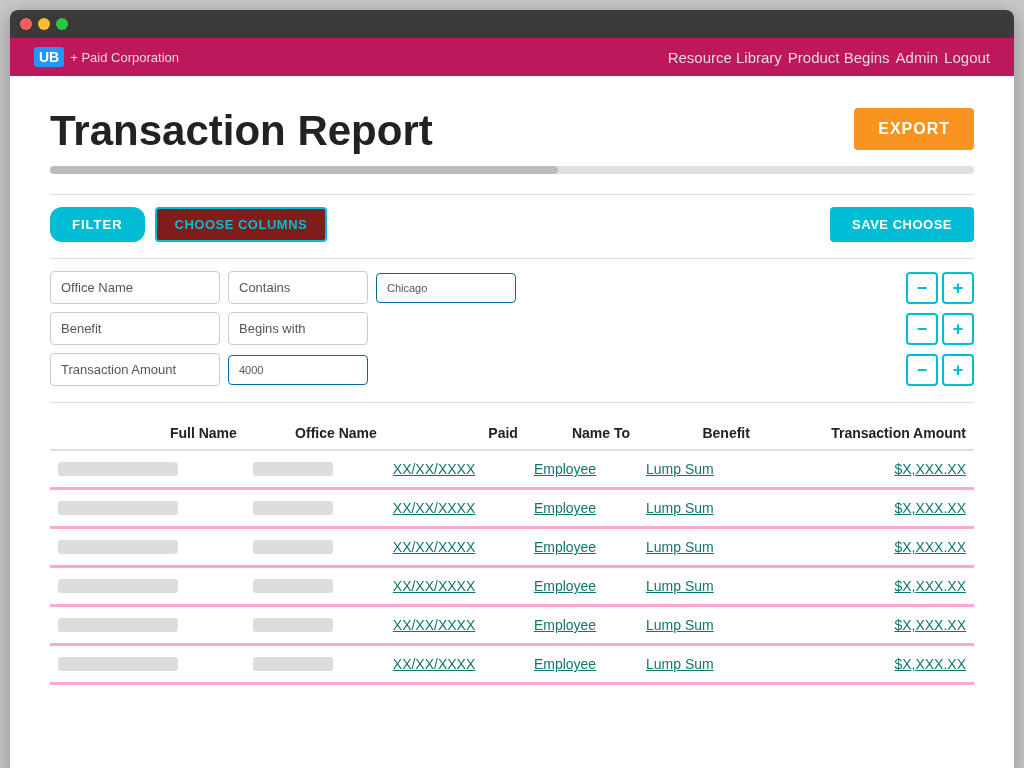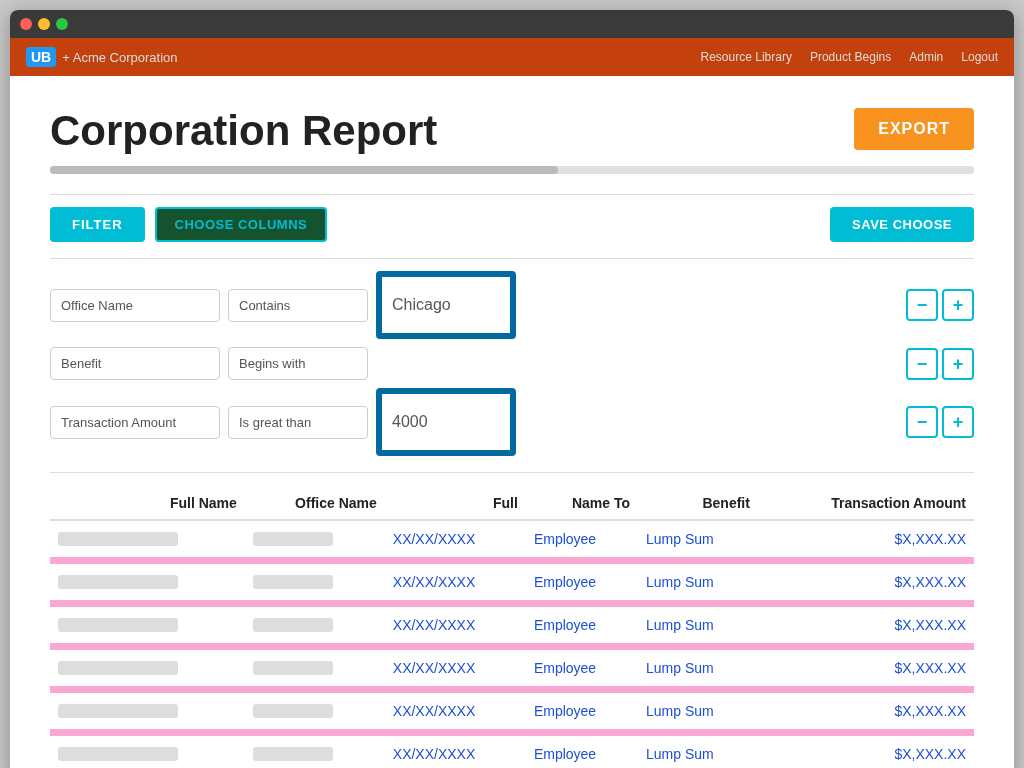--- a/index.html
+++ b/index.html
@@ -33,25 +33,25 @@
       flex-shrink: 0;
     }
     .title-bar-dot {
       width: 12px; height: 12px; border-radius: 50%;
     }
     .dot-red { background: #ff5f57; }
     .dot-yellow { background: #febc2e; }
     .dot-green { background: #28c840; }
     
     .nav-bar {
-      background: #c2410c;
+      background: #be185d;
       height: 38px;
       display: flex;
       align-items: center;
-      padding: 0 16px;
+      padding: 0 24px;
       justify-content: space-between;
       flex-shrink: 0;
     }
     .nav-left {
       display: flex;
       align-items: center;
       gap: 6px;
       color: #fff;
       font-size: 14px;
       font-weight: bold;
@@ -65,23 +65,23 @@
       border-radius: 3px;
     }
     .nav-brand {
       color: #ddd;
       font-size: 13px;
       font-weight: normal;
     }
     .nav-right {
       display: flex;
       align-items: center;
-      gap: 18px;
+      gap: 6px;
       color: #ddd;
-      font-size: 12px;
+      font-size: 15px;
     }
     .nav-right a {
       color: #ddd;
       text-decoration: none;
       cursor: pointer;
     }
     
     .main-content {
       flex: 1;
       padding: 32px 40px;
@@ -140,25 +140,25 @@
       gap: 10px;
     }
     .btn-filter {
       background: #00bcd4;
       color: #fff;
       border: none;
       padding: 10px 22px;
       font-size: 13px;
       font-weight: bold;
       letter-spacing: 1px;
-      border-radius: 4px;
+      border-radius: 12px;
       cursor: pointer;
     }
     .btn-choose-columns {
-      background: #14532d;
+      background: #7f1d1d;
       color: #00bcd4;
       border: 2px solid #00bcd4;
       padding: 8px 18px;
       font-size: 13px;
       font-weight: bold;
       letter-spacing: 0.5px;
       border-radius: 4px;
       cursor: pointer;
     }
     .btn-save-report {
@@ -194,24 +194,24 @@
     }
     .filter-op-input {
       border: 1px solid #ccc;
       border-radius: 4px;
       padding: 8px 10px;
       font-size: 13px;
       color: #555;
       width: 140px;
     }
     .filter-val-input {
-      border: 6px solid #0369a1;
-      border-radius: 4px;
-      padding: 19px 10px;
-      font-size: 16px;
+      border: 1px solid #0369a1;
+      border-radius: 4px;
+      padding: 8px 10px;
+      font-size: 11px;
       color: #555;
       width: 140px;
     }
     .filter-btns {
       display: flex;
       gap: 4px;
       margin-left: auto;
     }
     .btn-minus, .btn-plus {
       width: 32px; height: 32px;
@@ -235,22 +235,23 @@
     }
     .data-table th {
       text-align: right;
       font-weight: bold;
       color: #222;
       padding: 10px 8px 8px 8px;
       border-bottom: 2px solid #ddd;
     }
     .data-table td {
       padding: 10px 8px;
-      border-bottom: 7px solid #f9a8d4;
-      color: #1d4ed8;
+      border-bottom: 3px solid #f9a8d4;
+      color: #0f766e;
+      text-decoration: underline;
     }
     .placeholder-bar {
       height: 14px;
       background: #ddd;
       border-radius: 3px;
     }
     .placeholder-bar.wide { width: 120px; }
     .placeholder-bar.medium { width: 80px; }
   </style>
 </head>
@@ -260,34 +261,34 @@
 
   <div class="title-bar">
     <div class="title-bar-dot dot-red"></div>
     <div class="title-bar-dot dot-yellow"></div>
     <div class="title-bar-dot dot-green"></div>
   </div>
 
   <div class="nav-bar">
     <div class="nav-left">
       <span class="nav-logo">UB</span>
-      <span class="nav-brand">+ Acme Corporation</span>
+      <span class="nav-brand">+ Paid Corporation</span>
     </div>
     <div class="nav-right">
       <a>Resource Library</a>
       <a>Product Begins</a>
       <a>Admin</a>
       <a>Logout</a>
     </div>
   </div>
 
   <div class="main-content">
 
     <div class="page-header">
-      <h1 class="page-title">Corporation Report</h1>
+      <h1 class="page-title">Transaction Report</h1>
       <button class="export-btn">EXPORT</button>
     </div>
 
     <div class="progress-bar-container">
       <div class="progress-bar-fill"></div>
     </div>
 
     <hr class="divider">
 
     <div class="filter-actions">
@@ -316,37 +317,36 @@
         <input class="filter-field-input" type="text" value="Benefit" style="">
         <input class="filter-op-input" type="text" value="Begins with" style="">
         <div class="filter-btns">
           <button class="btn-minus">−</button>
           <button class="btn-plus">+</button>
         </div>
       </div>
 
       <div class="filter-row">
         <input class="filter-field-input" type="text" value="Transaction Amount" style="">
-        <input class="filter-op-input" type="text" value="Is great than" style="">
         <input class="filter-val-input" type="text" value="4000" style="">
         <div class="filter-btns">
           <button class="btn-minus">−</button>
           <button class="btn-plus">+</button>
         </div>
       </div>
     </div>
 
     <hr class="divider">
 
     <table class="data-table">
       <thead>
         <tr>
           <th>Full Name</th>
           <th>Office Name</th>
-          <th>Full</th>
+          <th>Paid</th>
           <th>Name To</th>
           <th>Benefit</th>
           <th>Transaction Amount</th>
         </tr>
       </thead>
       <tbody id="table-body">
       <tr>
             <td>
               <div class="placeholder-bar wide"></div>
             </td>

